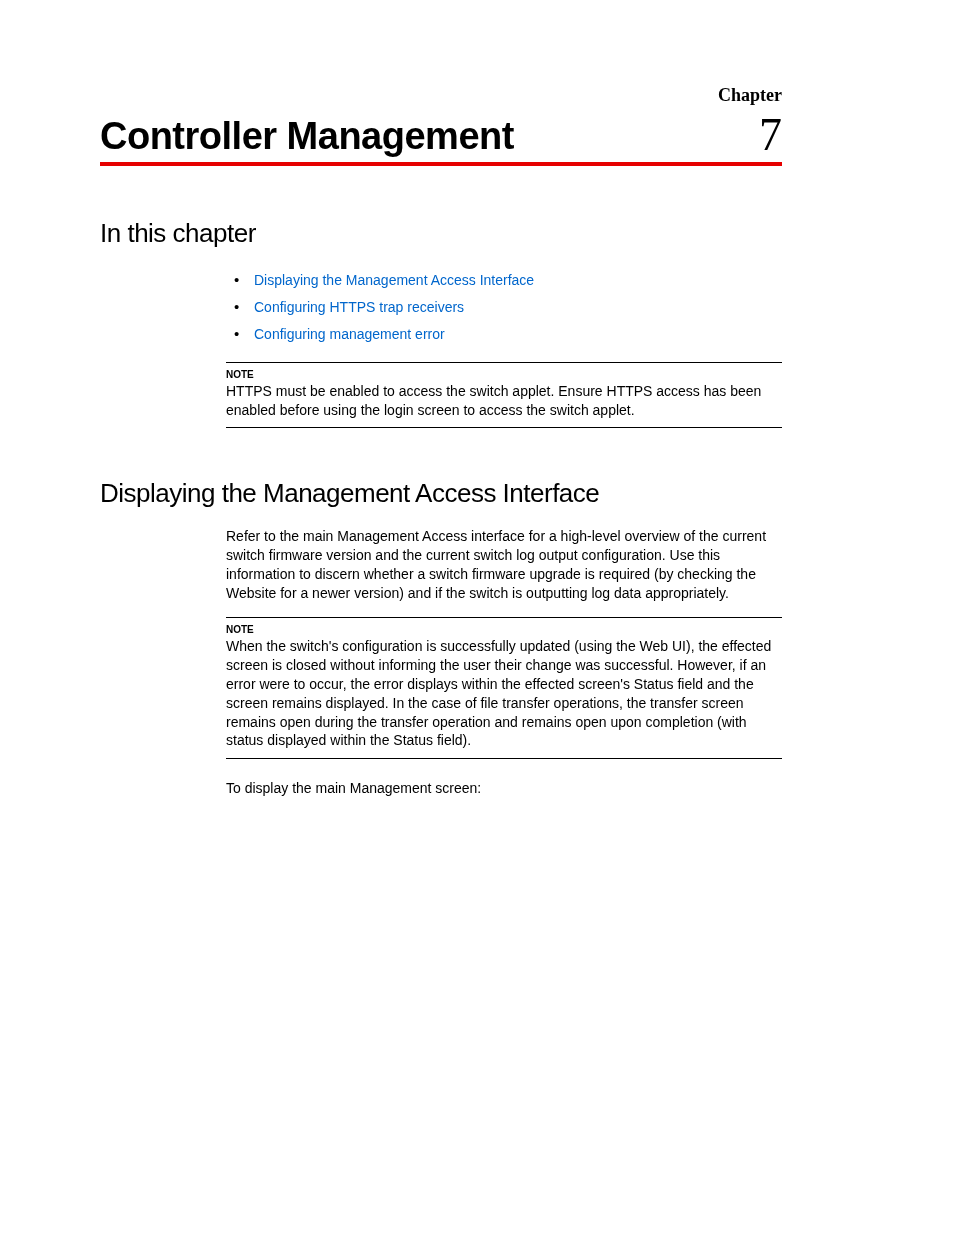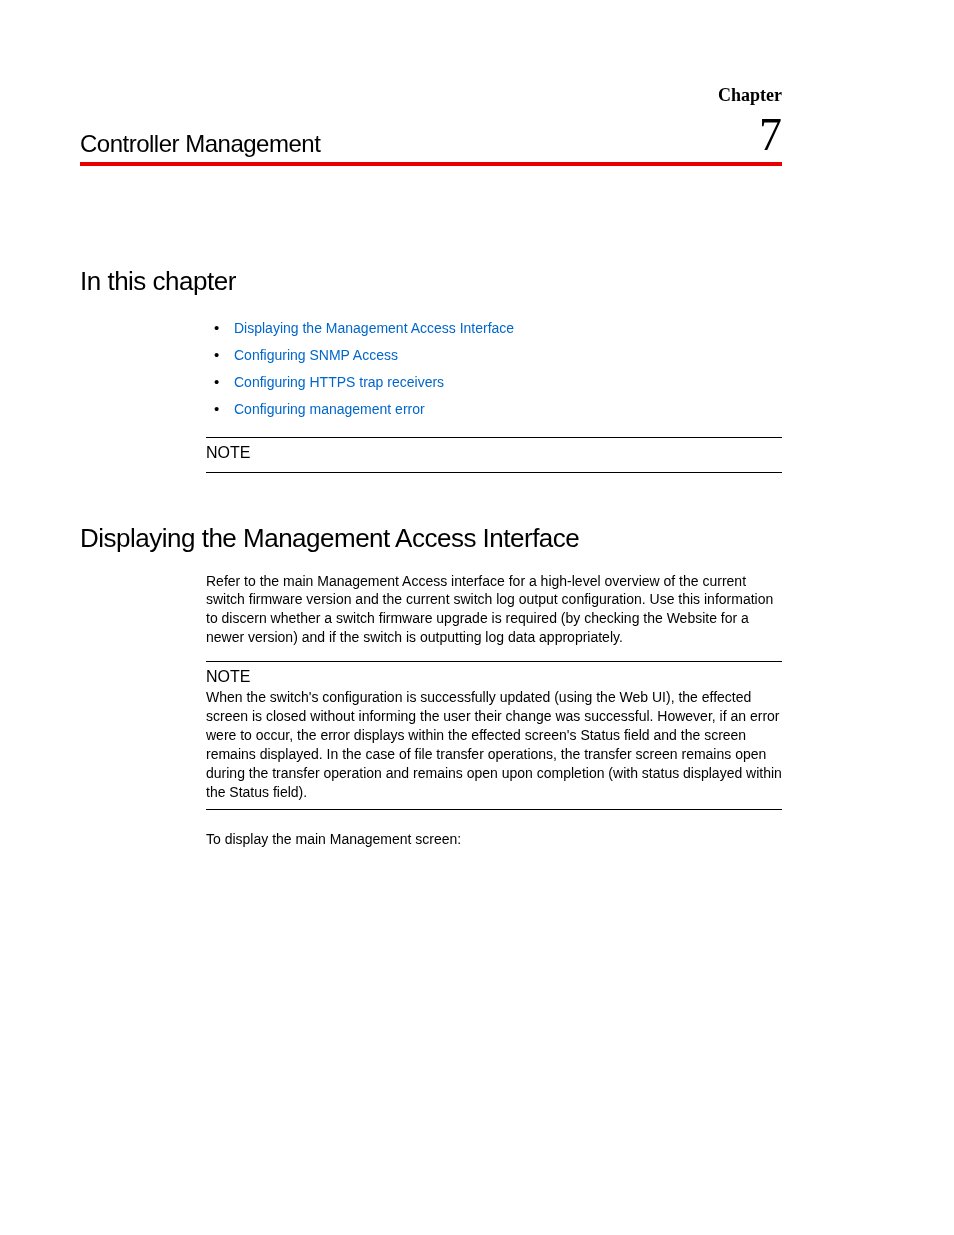--- a/index.html
+++ b/index.html
@@ -6,21 +6,21 @@
     margin: 0;
     padding: 0;
     background: #fff;
     font-family: Arial, Helvetica, sans-serif;
     color: #000;
   }
   .page {
     width: 872px;
     height: 1235px;
     box-sizing: border-box;
-    padding: 85px 90px 60px 80px;
+    padding: 85px 90px 60px 100px;
     position: relative;
   }
   .header-row {
     display: flex;
     justify-content: space-between;
     align-items: flex-end;
     margin-bottom: 6px;
   }
   .chapter-label {
     font-family: Georgia, 'Times New Roman', serif;
@@ -30,35 +30,35 @@
   }
   .title-row {
     display: flex;
     justify-content: space-between;
     align-items: flex-end;
     border-bottom: 4px solid #e60000;
     padding-bottom: 4px;
   }
   .chapter-title {
     font-family: Arial, Helvetica, sans-serif;
-    font-weight: normal;
-    font-size: 24px;
+    font-weight: bold;
+    font-size: 38px;
     letter-spacing: -0.5px;
   }
   .chapter-number {
     font-family: Georgia, 'Times New Roman', serif;
     font-size: 46px;
     font-weight: normal;
     line-height: 1;
   }
   .section-heading {
     font-family: Arial, Helvetica, sans-serif;
     font-size: 26px;
     font-weight: normal;
-    margin-top: 100px;
+    margin-top: 52px;
     margin-bottom: 18px;
     letter-spacing: -0.5px;
   }
   .section-heading.second {
     margin-top: 50px;
   }
   .body-indent {
     margin-left: 126px;
   }
   .body-text {
@@ -88,22 +88,22 @@
     color: #0066cc;
     text-decoration: none;
   }
   .note-block {
     border-top: 1px solid #000;
     border-bottom: 1px solid #000;
     padding: 6px 0 8px 0;
     margin-bottom: 20px;
   }
   .note-label {
-    font-weight: normal;
-    font-size: 16px;
+    font-weight: bold;
+    font-size: 10px;
     margin-bottom: 2px;
     font-family: Arial, Helvetica, sans-serif;
   }
   .note-text {
     font-size: 14px;
     line-height: 1.35;
   }
 </style>
 </head>
 <body>
@@ -119,27 +119,27 @@
     <span class="chapter-title">Controller Management</span>
     <span class="chapter-number">7</span>
   </div>
 
   <div class="section-heading">In this chapter</div>
 
   <div class="body-indent">
 
     <ul class="bullet-list">
       <li><a class="link">Displaying the Management Access Interface</a></li>
-      <li><a class="link">Configuring SNMP Access</a></li>
       <li><a class="link">Configuring HTTPS trap receivers</a></li>
       <li><a class="link">Configuring management error</a></li>
     </ul>
 
     <div class="note-block">
       <div class="note-label">NOTE</div>
+      <div class="note-text">HTTPS must be enabled to access the switch applet. Ensure HTTPS access has been enabled before using the login screen to access the switch applet.</div>
     </div>
   </div>
 
   <div class="section-heading second">Displaying the Management Access Interface</div>
 
   <div class="body-indent">
     <div class="body-text">Refer to the main Management Access interface for a high-level overview of the current switch firmware version and the current switch log output configuration. Use this information to discern whether a switch firmware upgrade is required (by checking the Website for a newer version) and if the switch is outputting log data appropriately.</div>
 
     <div class="note-block">
       <div class="note-label">NOTE</div>

